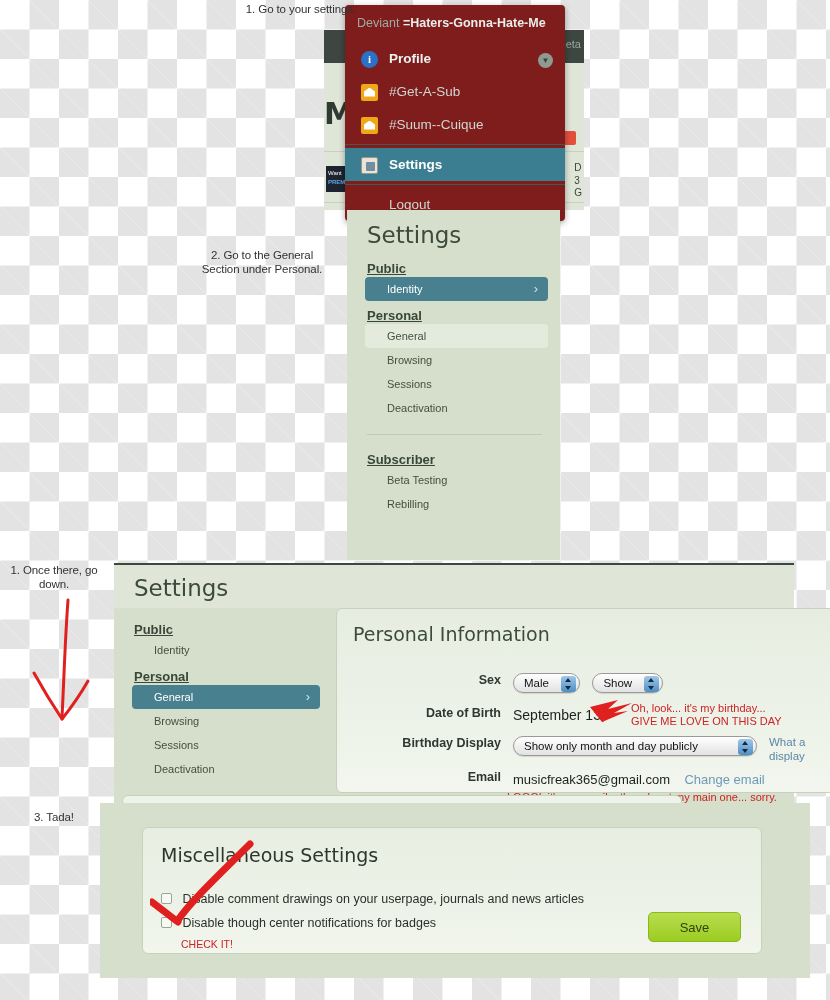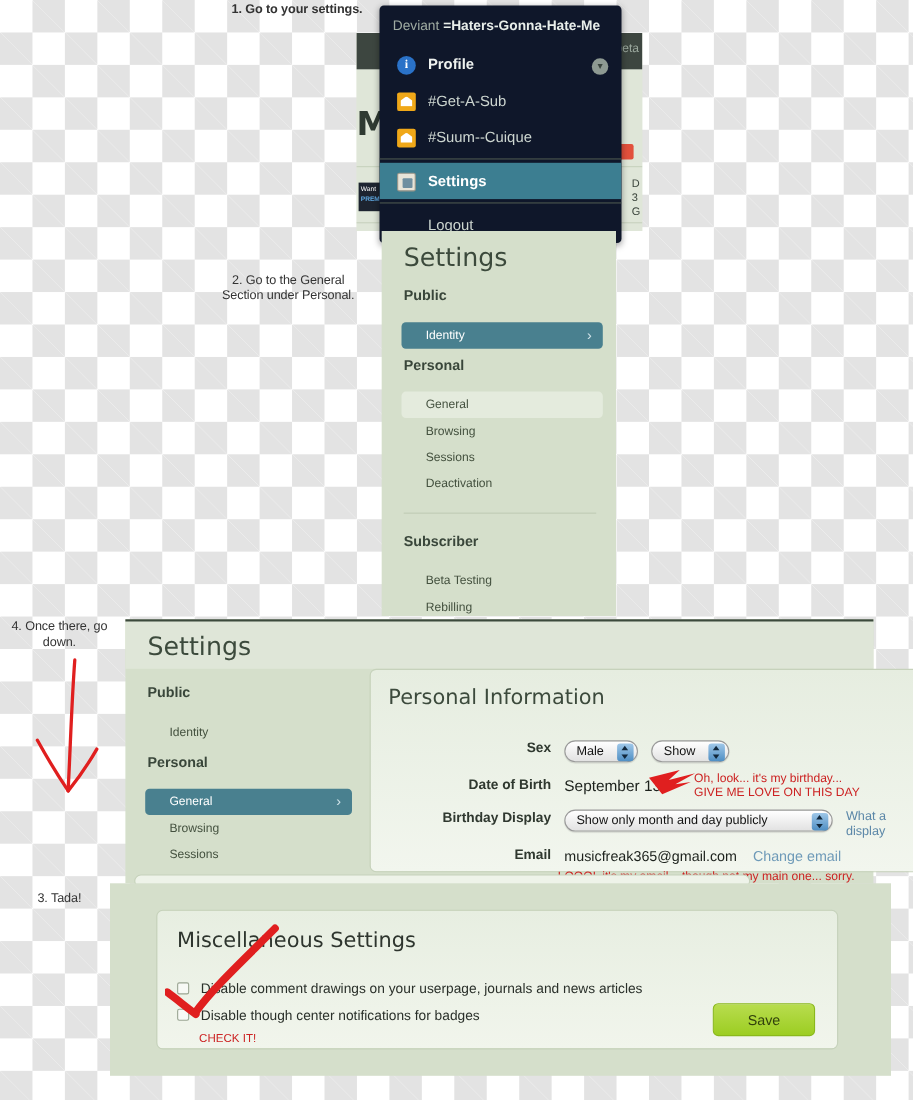--- a/index.html
+++ b/index.html
@@ -21,21 +21,21 @@
   
   .annot {
     position: absolute;
     font-family: "Liberation Sans", sans-serif;
     font-size: 11.5px;
     color: #333333;
     text-align: center;
     line-height: 1.25;
     letter-spacing: -0.1px;
   }
-  #annot-1 { left: 200px; top: 2px; width: 140px; text-align: center; font-weight: bold; }
+  #annot-1 { left: 216px; top: 2px; width: 140px; text-align: right; }
   #annot-2 { left: 196px; top: 232px; width: 132px; margin-top: 16px; }
   #annot-3 { left: 8px;  top: 563px; width: 92px; }
   #annot-4 { left: 8px;  top: 810px; width: 92px; }
 
   .red-arrow { position: absolute; left: 10px; top: 595px; width: 100px; height: 135px; pointer-events: none; }
   .red-check { position: absolute; left: 150px; top: 838px; width: 110px; height: 100px; pointer-events: none; }
   .red-scribble { position: absolute; left: 588px; top: 697px; width: 48px; height: 28px; pointer-events: none; }
 
   
   #bg-page-top {
@@ -65,21 +65,21 @@
     position: absolute; left: 238px; top: 101px; width: 14px; height: 14px;
     background: #e2503c; border-radius: 2px;
   }
   #bg-rightcol {
     position: absolute; right: 2px; top: 132px; font-size: 10px; color: #3a443b; line-height: 1.25;
   }
 
   
   #deviant-menu {
     position: absolute; left: 345px; top: 5px; width: 220px;
-    background: #0f172a; border-radius: 4px;
+    background: #7f1d1d; border-radius: 4px;
     box-shadow: 0 2px 6px rgba(0,0,0,.35);
     overflow: hidden;
   }
   #deviant-header {
     height: 37px; line-height: 37px; padding: 0 12px;
     font-size: 12.5px; color: #9faba2; white-space: nowrap;
   }
   #deviant-header .dv-name { color: #e8eeea; font-weight: bold; }
   #deviant-header .chev {
     float: right; width: 15px; height: 15px; border-radius: 50%;
@@ -118,21 +118,21 @@
   
   #panel-one {
     position: absolute; left: 347px; top: 210px; width: 213px; height: 350px;
     background: #d5dfcb;
   }
   #panel-one .p-title {
     font-family: "DejaVu Sans", sans-serif;
     font-size: 23px; color: #3c4a3c; padding: 12px 0 6px 20px; font-weight: normal;
   }
   .nav-group-head {
-    font-size: 13px; font-weight: bold; color: #39463a; padding: 7px 0 17px 20px;
+    font-size: 13px; font-weight: bold; color: #39463a; padding: 7px 0 1px 20px; text-decoration: underline;
   }
   .nav-item {
     font-size: 11px; color: #44513f; padding: 6px 12px 6px 22px; margin: 0 12px 0 18px;
     border-radius: 4px; position: relative;
   }
   .nav-item.sel-blue { background: #49808f; color: #ffffff; }
   .nav-item.sel-blue::after {
     content: "\203A"; position: absolute; right: 10px; top: 4px; font-size: 13px; color: #cfe2e8;
   }
   .nav-item.sel-pale { background: #e4ebdd; color: #44513f; }
@@ -383,21 +383,21 @@
     </div>
 
     <div id="misc-checkit">CHECK IT!</div>
 
     <div id="btn-save">Save</div>
   </div>
 </div>
 
 <div class="annot" id="annot-1">1. Go to your settings.</div>
 <div class="annot" id="annot-2">2. Go to the General Section under Personal.</div>
-<div class="annot" id="annot-3">4. Once there, go down.</div>
+<div class="annot" id="annot-3">1. Once there, go down.</div>
 <div class="annot" id="annot-4">3. Tada!</div>
 
 <svg class="red-arrow" viewBox="0 0 100 135">
   <path d="M58 5 C 55 45, 54 85, 52 122" stroke="#e01f1f" stroke-width="3" fill="none" stroke-linecap="round"></path>
   <path d="M24 78 C 34 96, 44 112, 52 124" stroke="#e01f1f" stroke-width="3" fill="none" stroke-linecap="round"></path>
   <path d="M78 86 C 70 100, 60 114, 52 124" stroke="#e01f1f" stroke-width="3" fill="none" stroke-linecap="round"></path>
 </svg>
 
 <svg class="red-check" viewBox="0 0 110 100">
   <path d="M100 6 C 70 36, 42 62, 28 82" stroke="#e01f1f" stroke-width="7" fill="none" stroke-linecap="round"></path>

